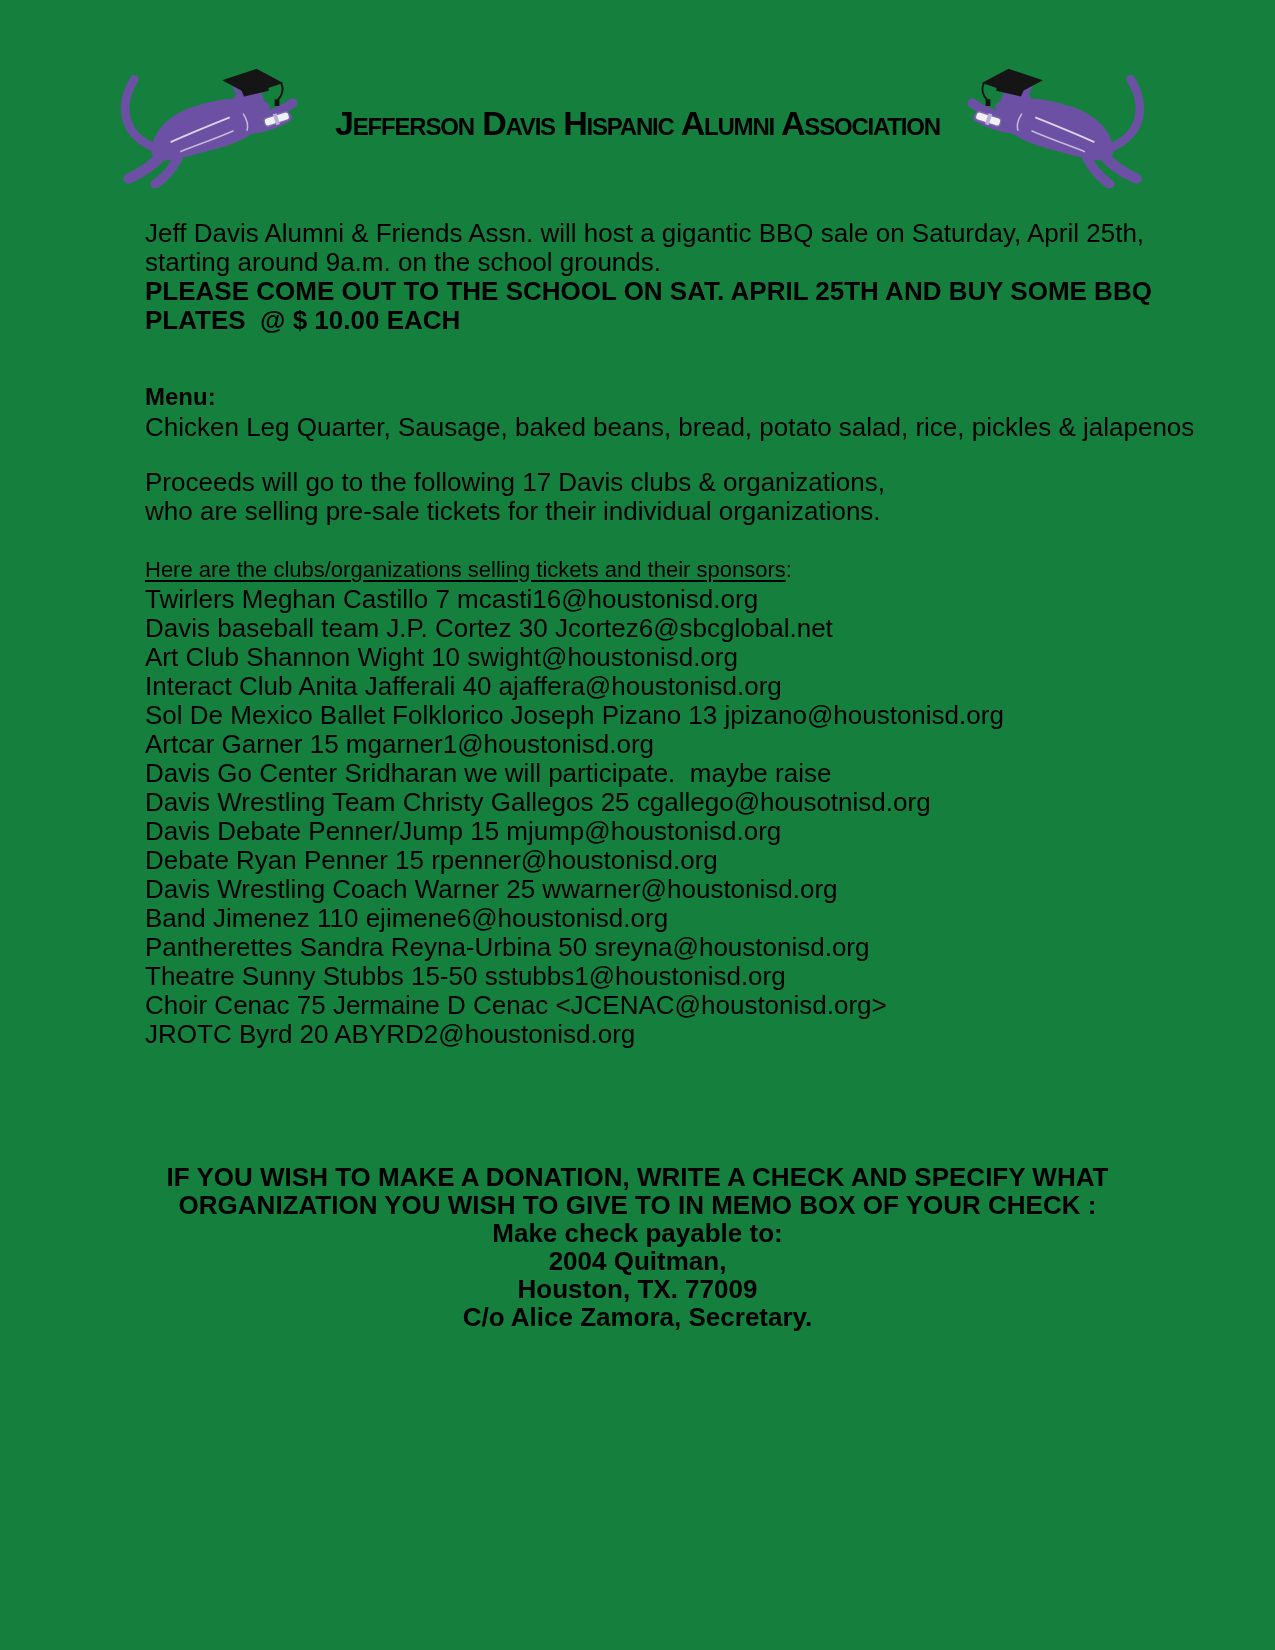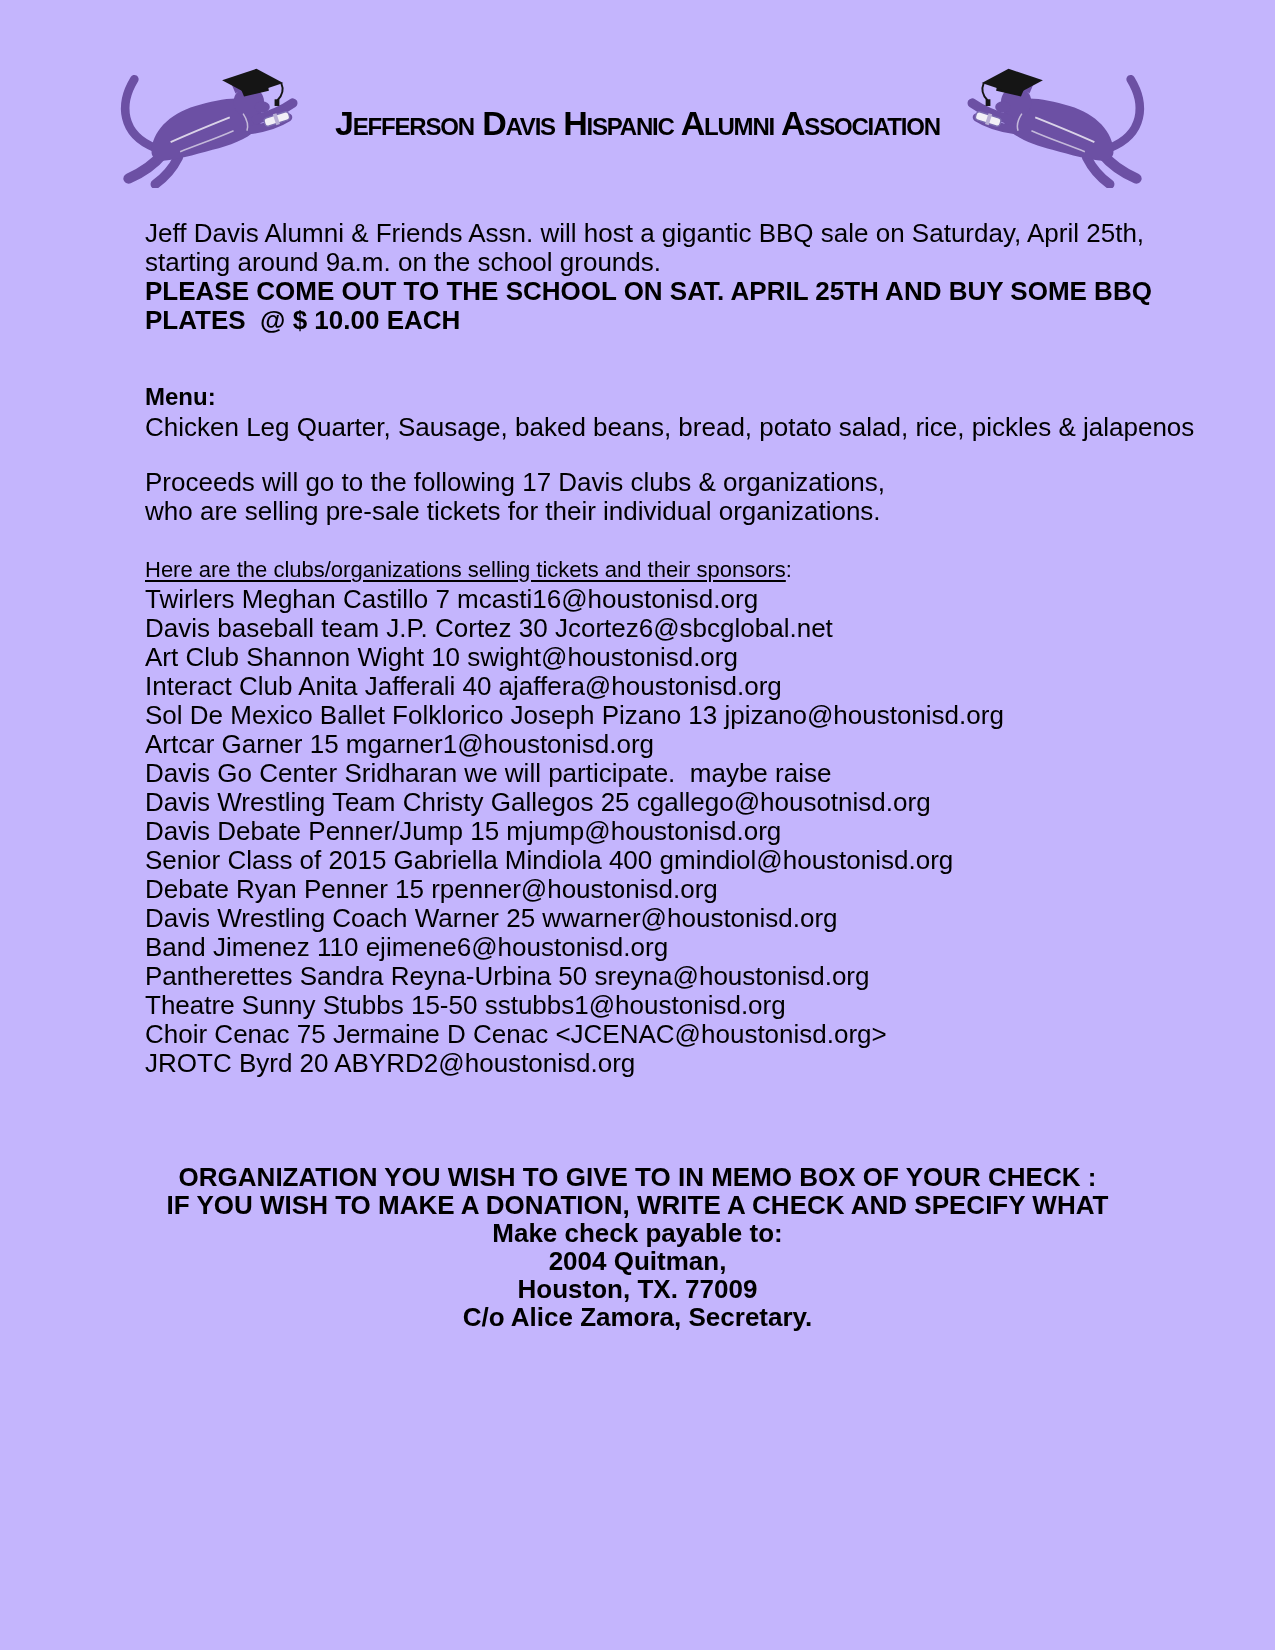--- a/index.html
+++ b/index.html
@@ -3,21 +3,21 @@
 <meta charset="utf-8">
 <style>
   * { margin:0; padding:0; box-sizing:border-box; }
   html,body { background:#ffffff; }
   body { font-family:"Liberation Sans","DejaVu Sans",sans-serif; color:#000; }
 
   .page {
     position:relative;
     width:1275px; height:1650px;
     margin:0 auto;
-    background:#c4b5fd;
+    background:#15803d;
     overflow:hidden;
   }
 
   
   .header { position:absolute; left:0; top:0; width:1275px; height:200px; }
   .mascot { position:absolute; top:64px; width:192px; height:124px; }
   .mascot.left  { left:108px; }
   .mascot.right { right:118px; transform:scaleX(-1); }
   .org-title {
     position:absolute; left:0; right:0; top:104px;
@@ -136,32 +136,31 @@
   <div class="clubs-list">
       <div class="line">Twirlers Meghan Castillo 7 mcasti16@houstonisd.org</div>
       <div class="line">Davis baseball team J.P. Cortez 30 Jcortez6@sbcglobal.net</div>
       <div class="line">Art Club Shannon Wight 10 swight@houstonisd.org</div>
       <div class="line">Interact Club Anita Jafferali 40 ajaffera@houstonisd.org</div>
       <div class="line">Sol De Mexico Ballet Folklorico Joseph Pizano 13 jpizano@houstonisd.org</div>
       <div class="line">Artcar Garner 15 mgarner1@houstonisd.org</div>
       <div class="line">Davis Go Center Sridharan we will participate.  maybe raise</div>
       <div class="line">Davis Wrestling Team Christy Gallegos 25 cgallego@housotnisd.org</div>
       <div class="line">Davis Debate Penner/Jump 15 mjump@houstonisd.org</div>
-      <div class="line">Senior Class of 2015 Gabriella Mindiola 400 gmindiol@houstonisd.org</div>
       <div class="line">Debate Ryan Penner 15 rpenner@houstonisd.org</div>
       <div class="line">Davis Wrestling Coach Warner 25 wwarner@houstonisd.org</div>
       <div class="line">Band Jimenez 110 ejimene6@houstonisd.org</div>
       <div class="line">Pantherettes Sandra Reyna-Urbina 50 sreyna@houstonisd.org</div>
       <div class="line">Theatre Sunny Stubbs 15-50 sstubbs1@houstonisd.org</div>
       <div class="line">Choir Cenac 75 Jermaine D Cenac &lt;JCENAC@houstonisd.org&gt;</div>
       <div class="line">JROTC Byrd 20 ABYRD2@houstonisd.org</div>
     </div>
 
   <div class="donation">
+      <div class="line">IF YOU WISH TO MAKE A DONATION, WRITE A CHECK AND SPECIFY WHAT</div>
       <div class="line">ORGANIZATION YOU WISH TO GIVE TO IN MEMO BOX OF YOUR CHECK :</div>
-      <div class="line">IF YOU WISH TO MAKE A DONATION, WRITE A CHECK AND SPECIFY WHAT</div>
       <div class="line">Make check payable to:</div>
       <div class="line">2004 Quitman,</div>
       <div class="line">Houston, TX. 77009</div>
       <div class="line">C/o Alice Zamora, Secretary.</div>
     </div>
 
 </div>
 
 </body></html>

